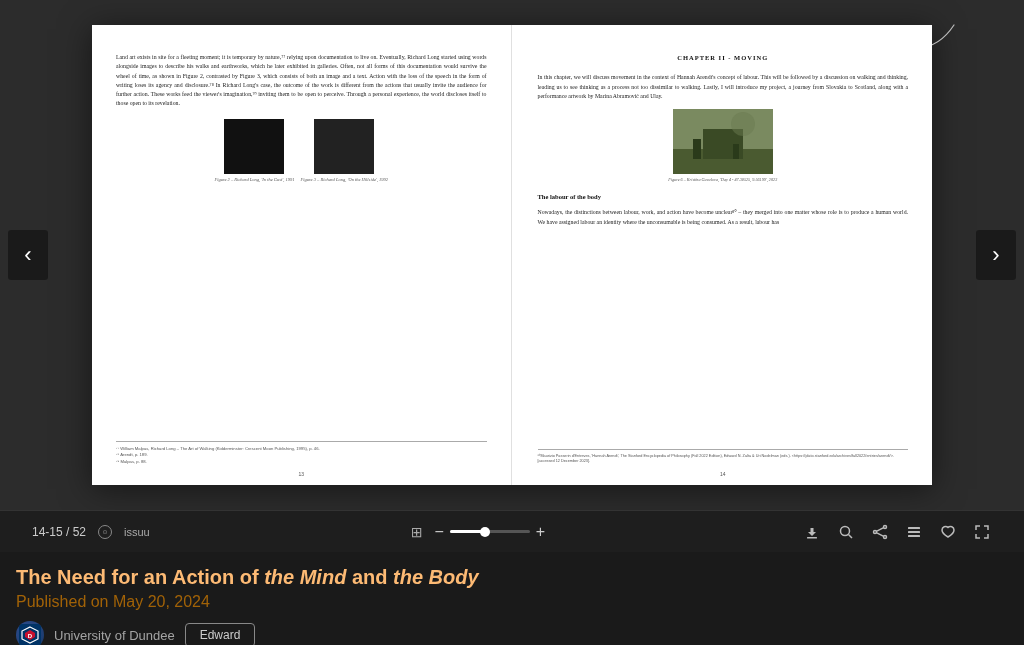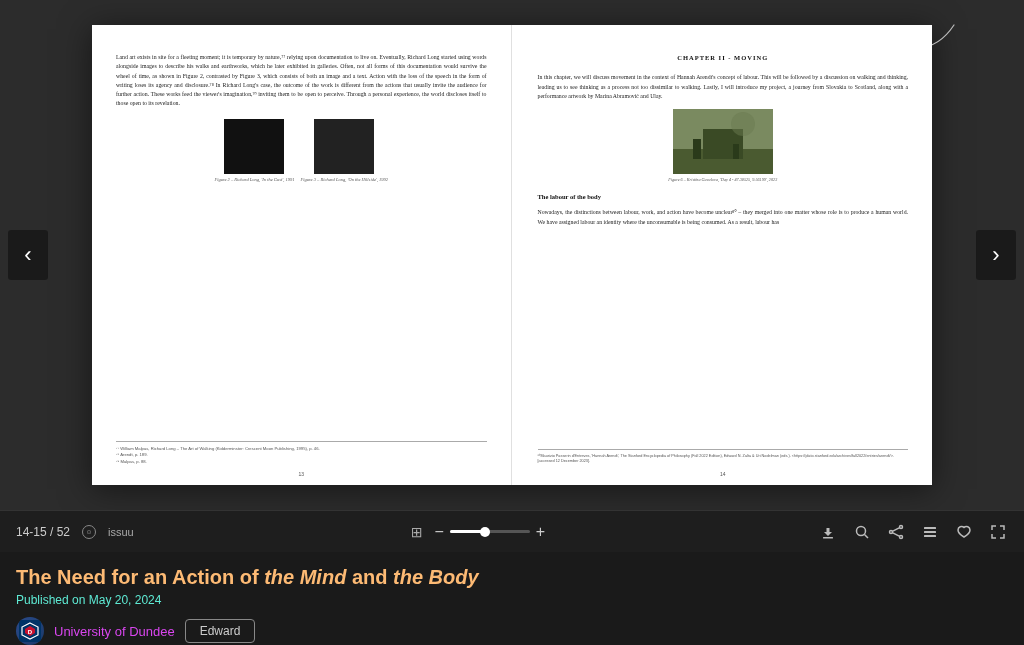--- a/index.html
+++ b/index.html
@@ -159,21 +159,21 @@
 
     .nav-arrow-left { left: 8px; }
     .nav-arrow-right { right: 8px; }
 
     
     .toolbar {
       height: 42px;
       background: #1e1e1e;
       display: flex;
       align-items: center;
-      padding: 0 16px;
+      padding: 0 32px;
       gap: 0;
       border-top: 1px solid #333;
     }
 
     .toolbar-left {
       display: flex;
       align-items: center;
       gap: 12px;
       flex: 0 0 auto;
     }
@@ -297,22 +297,22 @@
       color: #fdba74;
       margin-bottom: 4px;
       font-family: -apple-system, BlinkMacSystemFont, 'Segoe UI', Arial, sans-serif;
     }
 
     .doc-title em {
       font-style: italic;
     }
 
     .published-date {
-      font-size: 12px;
-      color: #5eead4;
+      font-size: 16px;
+      color: #a16207;
       margin-bottom: 10px;
     }
 
     .publisher-row {
       display: flex;
       align-items: center;
       gap: 10px;
     }
 
     .publisher-avatar {
@@ -327,21 +327,21 @@
       flex-shrink: 0;
     }
 
     .publisher-avatar svg {
       width: 22px;
       height: 22px;
     }
 
     .publisher-name {
       font-size: 13px;
-      color: #d946ef;
+      color: #a3a3a3;
       font-weight: 500;
     }
 
     .follow-btn {
       background: transparent;
       border: 1.5px solid #888;
       color: #ccc;
       padding: 4px 14px;
       border-radius: 4px;
       font-size: 12px;

